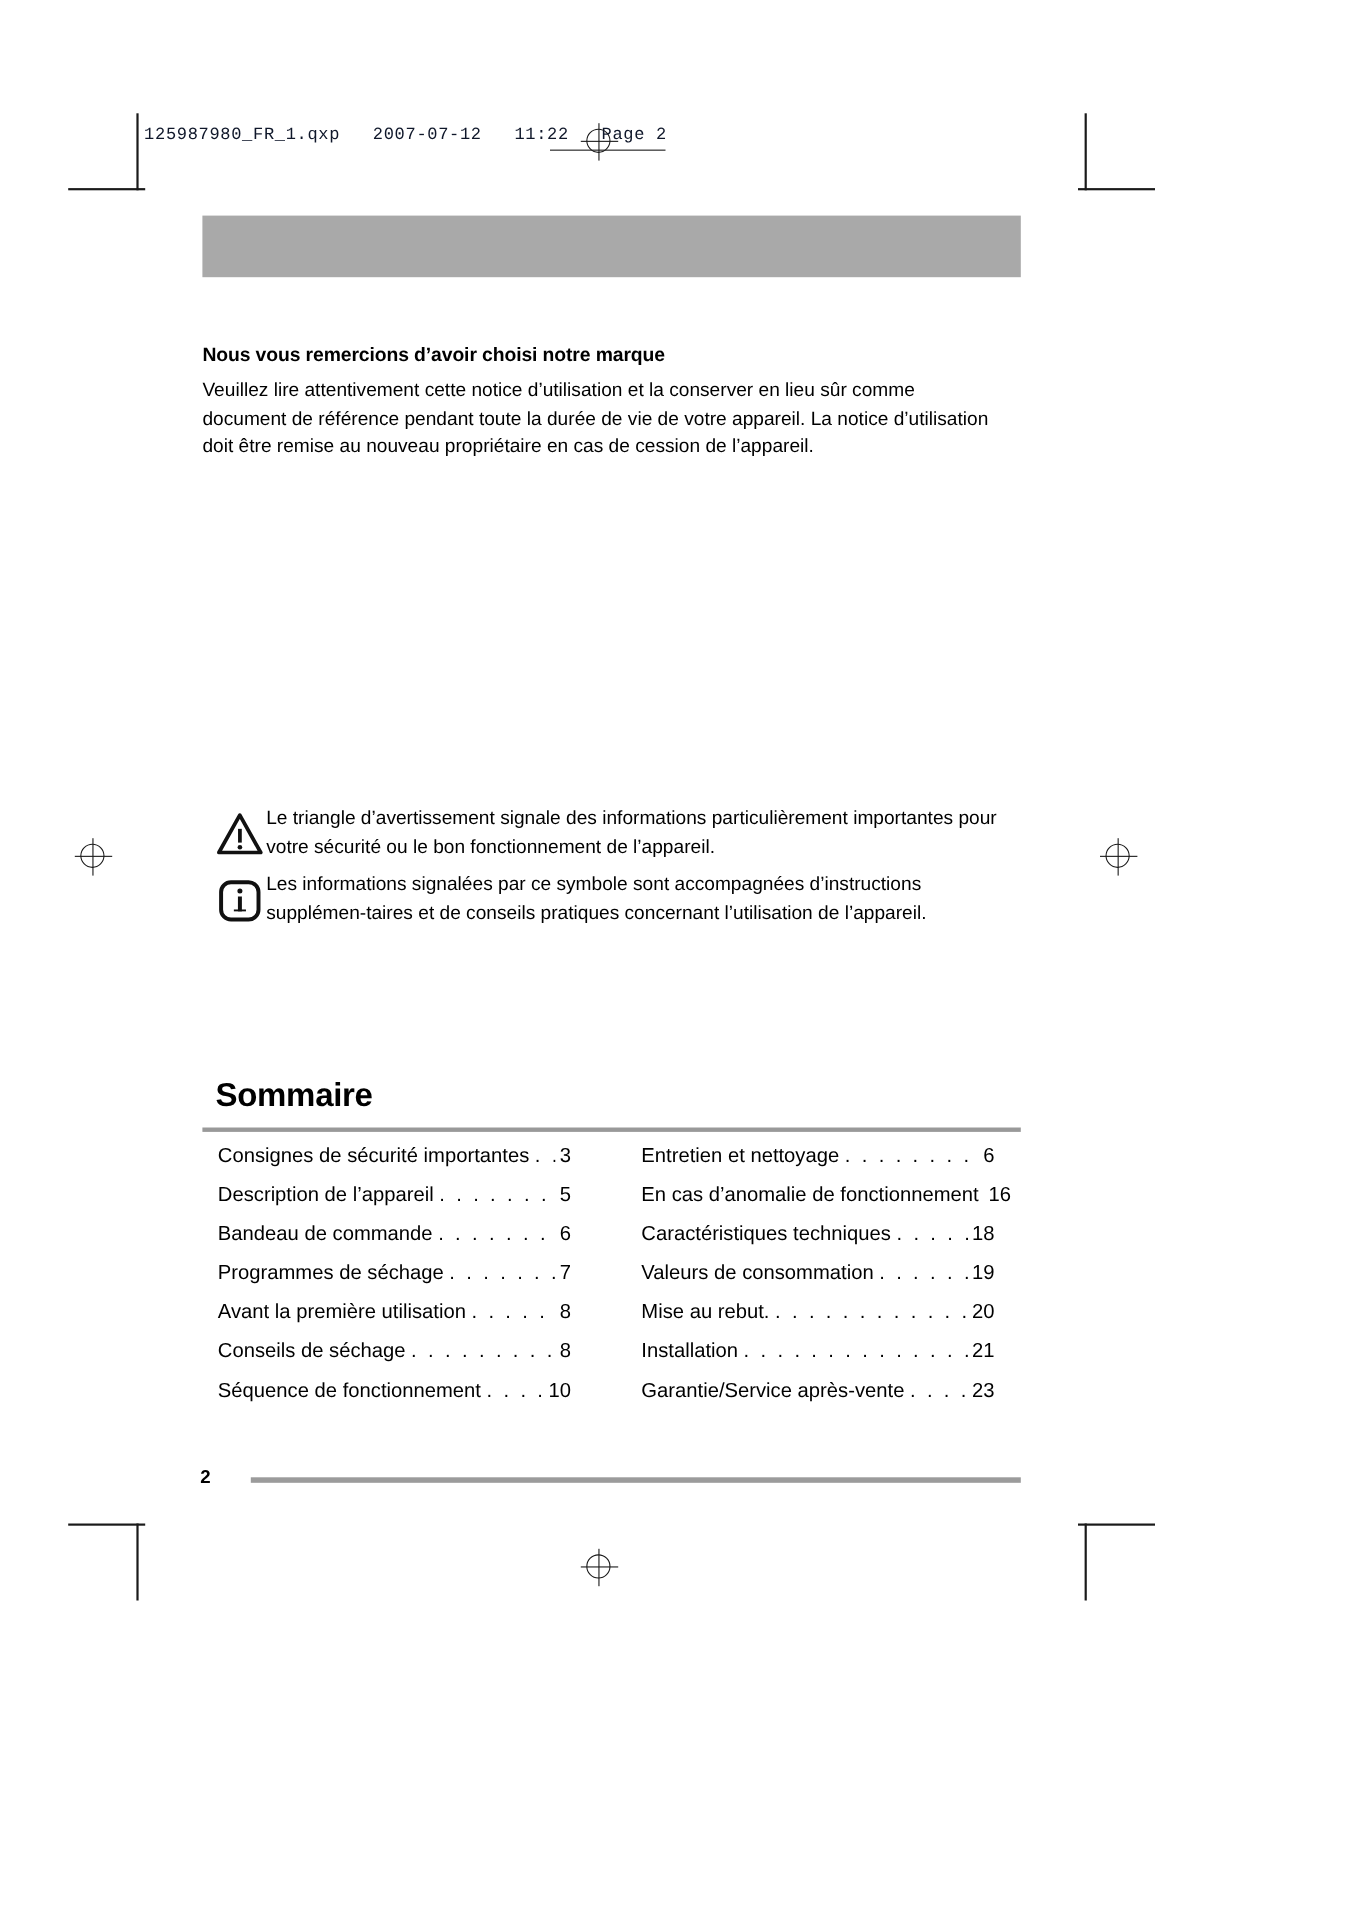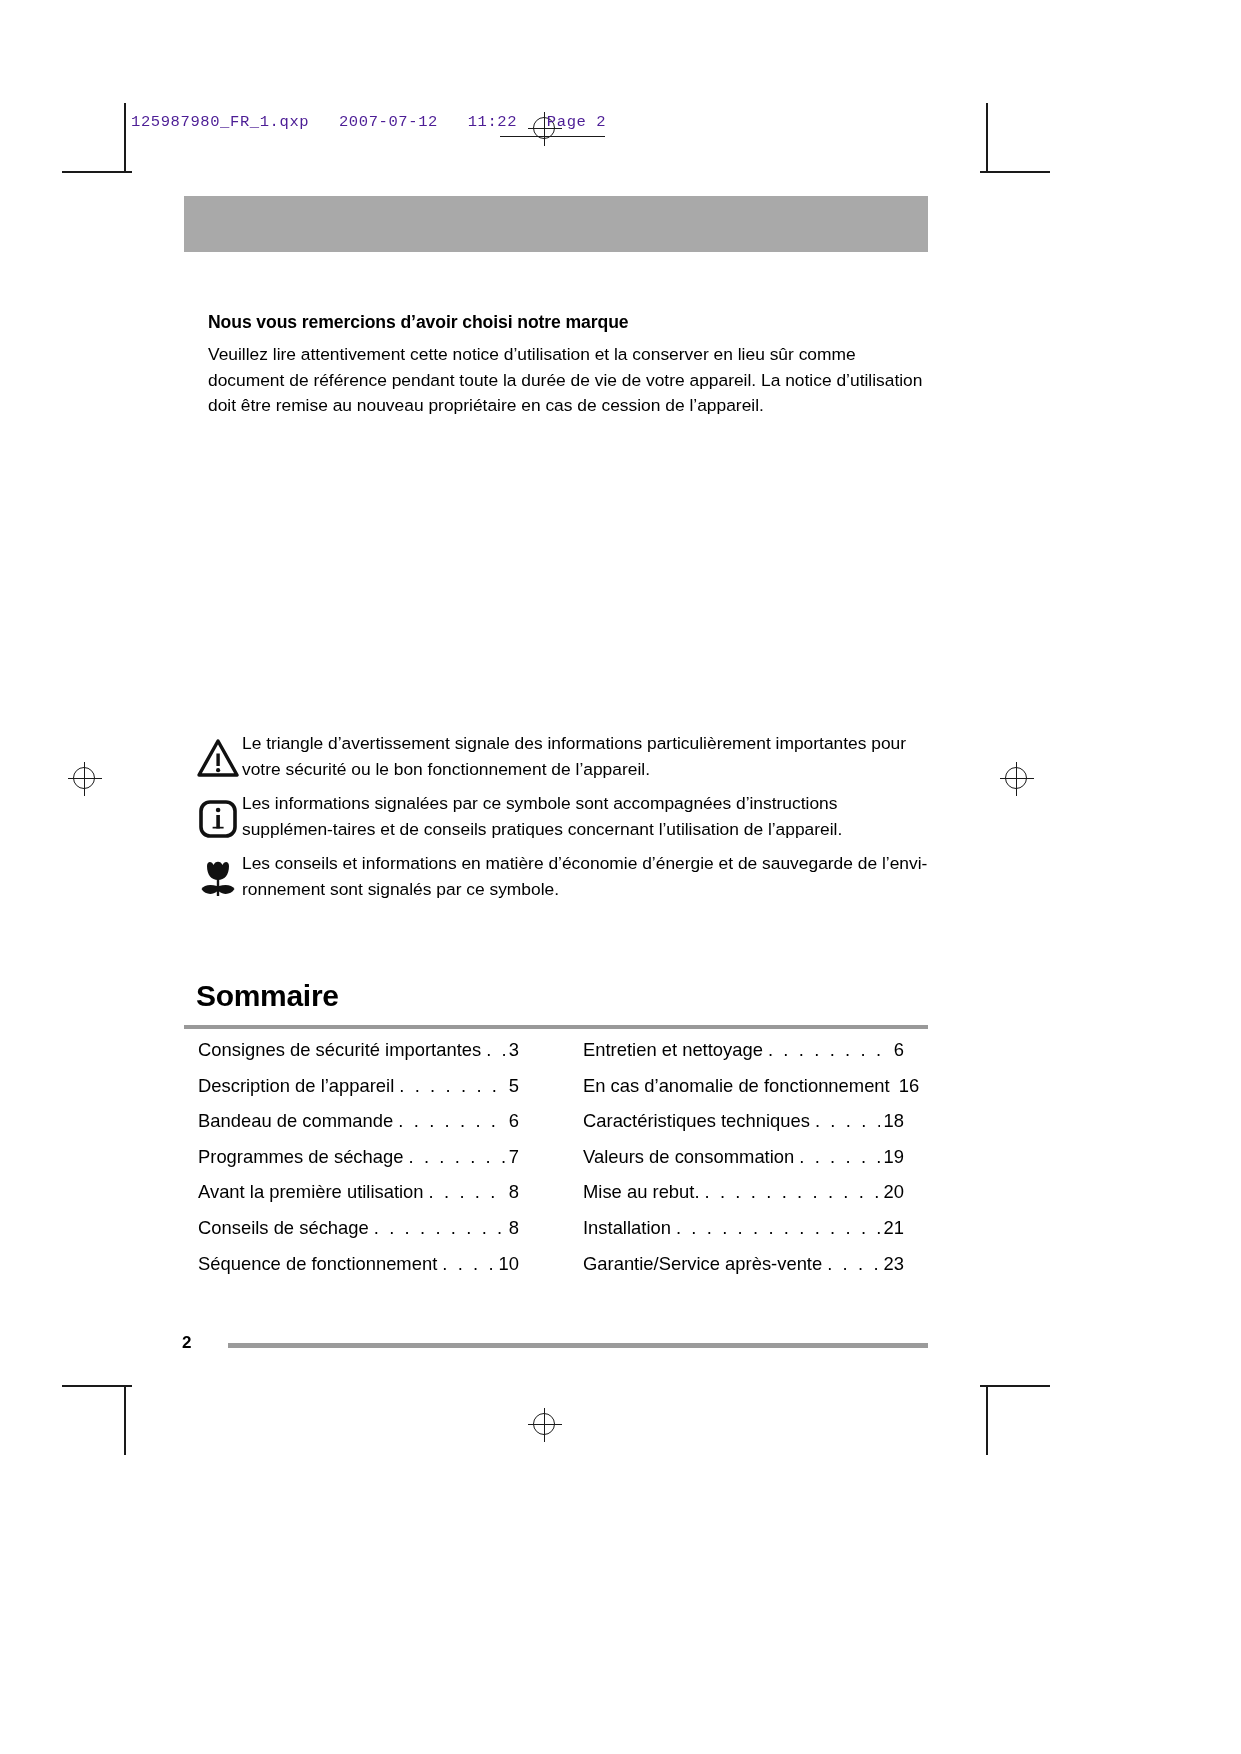--- a/index.html
+++ b/index.html
@@ -54,21 +54,21 @@
 
   
   .slug {
     position: absolute;
     left: 131px;
     top: 113px;
     font-family: "Liberation Mono", monospace;
     font-size: 15.5px;
     letter-spacing: 0.6px;
     white-space: pre;
-    color: #4c1d95;
+    color: #0f172a;
   }
   .slug-rule {
     position: absolute;
     left: 500px;
     top: 136px;
     width: 105px;
     height: 1.4px;
     background: #1a1a1a;
   }
 
@@ -78,21 +78,21 @@
     left: 184px;
     top: 196px;
     width: 744px;
     height: 56px;
     background: #a9a9a9;
   }
 
   
   .content {
     position: absolute;
-    left: 208px;
+    left: 184px;
     top: 312px;
     width: 728px;
   }
 
   .intro-title {
     font-size: 17.6px;
     font-weight: bold;
     letter-spacing: -0.1px;
     margin: 0 0 9px 0;
     font-stretch: condensed;
@@ -284,31 +284,20 @@
         <svg width="44" height="46" viewBox="0 0 44 46" aria-hidden="true">
           <rect x="5" y="6" width="34" height="34" rx="9" ry="9" fill="none" stroke="#111" stroke-width="3.6"></rect>
           <rect x="20.3" y="19" width="3.6" height="13.5" fill="#111"></rect>
           <rect x="16.6" y="30.8" width="11" height="1.7" fill="#111"></rect>
           <circle cx="22.1" cy="14" r="2.3" fill="#111"></circle>
         </svg>
       </span>
       <span class="symbol-text">Les informations signalées par ce symbole sont accompagnées d’instructions supplémen-taires et de conseils pratiques concernant l’utilisation de l’appareil.</span>
     </div>
 
-    <div class="symbol-row">
-      <span class="symbol-icon">
-        <svg width="44" height="46" viewBox="0 0 44 46" aria-hidden="true">
-          <path d="M11 10 C11 5 16 5 17.5 9 C19 4.5 25 4.5 26.5 9 C28 5 33 5 33 10 C33 19 28.5 24 22 24 C15.5 24 11 19 11 10 Z" fill="#111"></path>
-          <rect x="20.8" y="22" width="2.4" height="18" fill="#111"></rect>
-          <path d="M21 30 C14 28 8 29 5.5 33 C9 38.5 16 39.5 21 35.5 Z" fill="#111"></path>
-          <path d="M23 30 C30 28 36 29 38.5 33 C35 38.5 28 39.5 23 35.5 Z" fill="#111"></path>
-        </svg>
-      </span>
-      <span class="symbol-text">Les conseils et informations en matière d’économie d’énergie et de sauvegarde de l’envi-ronnement sont signalés par ce symbole.</span>
-    </div>
 
   </div>
 
   <div class="sommaire-wrap">
     <h2 class="sommaire-title">Sommaire</h2>
     <div class="sommaire-rule"></div>
   </div>
 
   <div class="toc">
 

